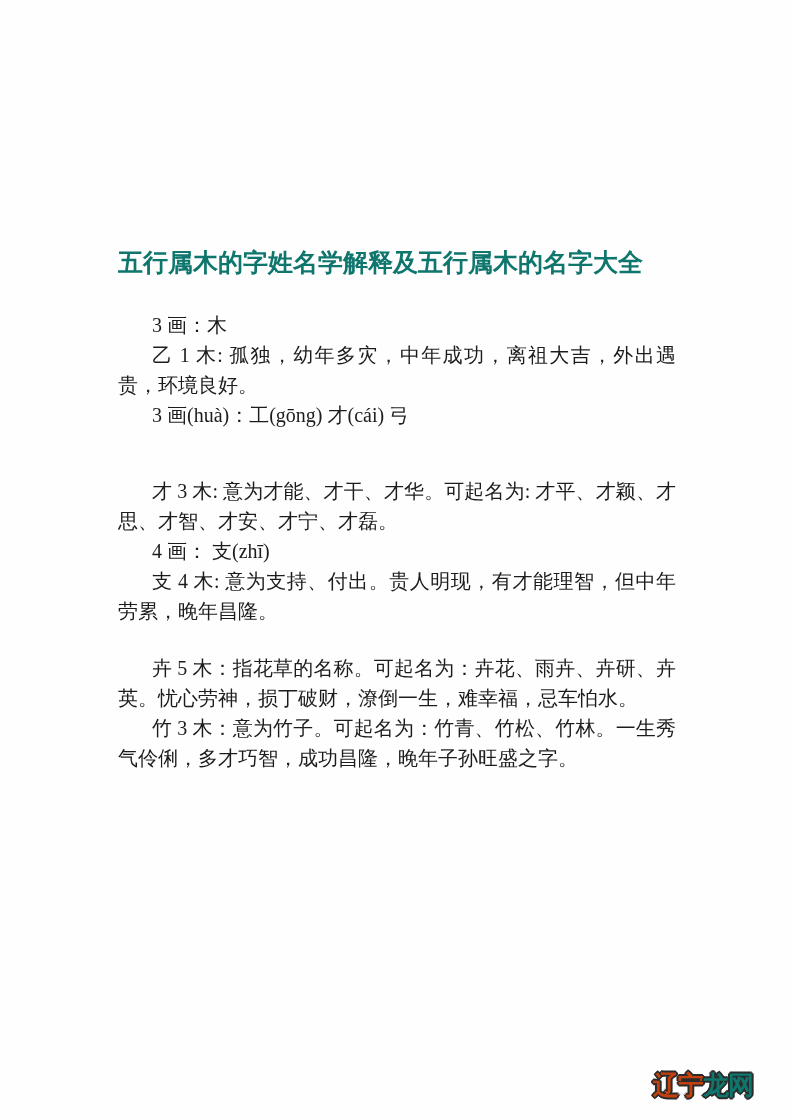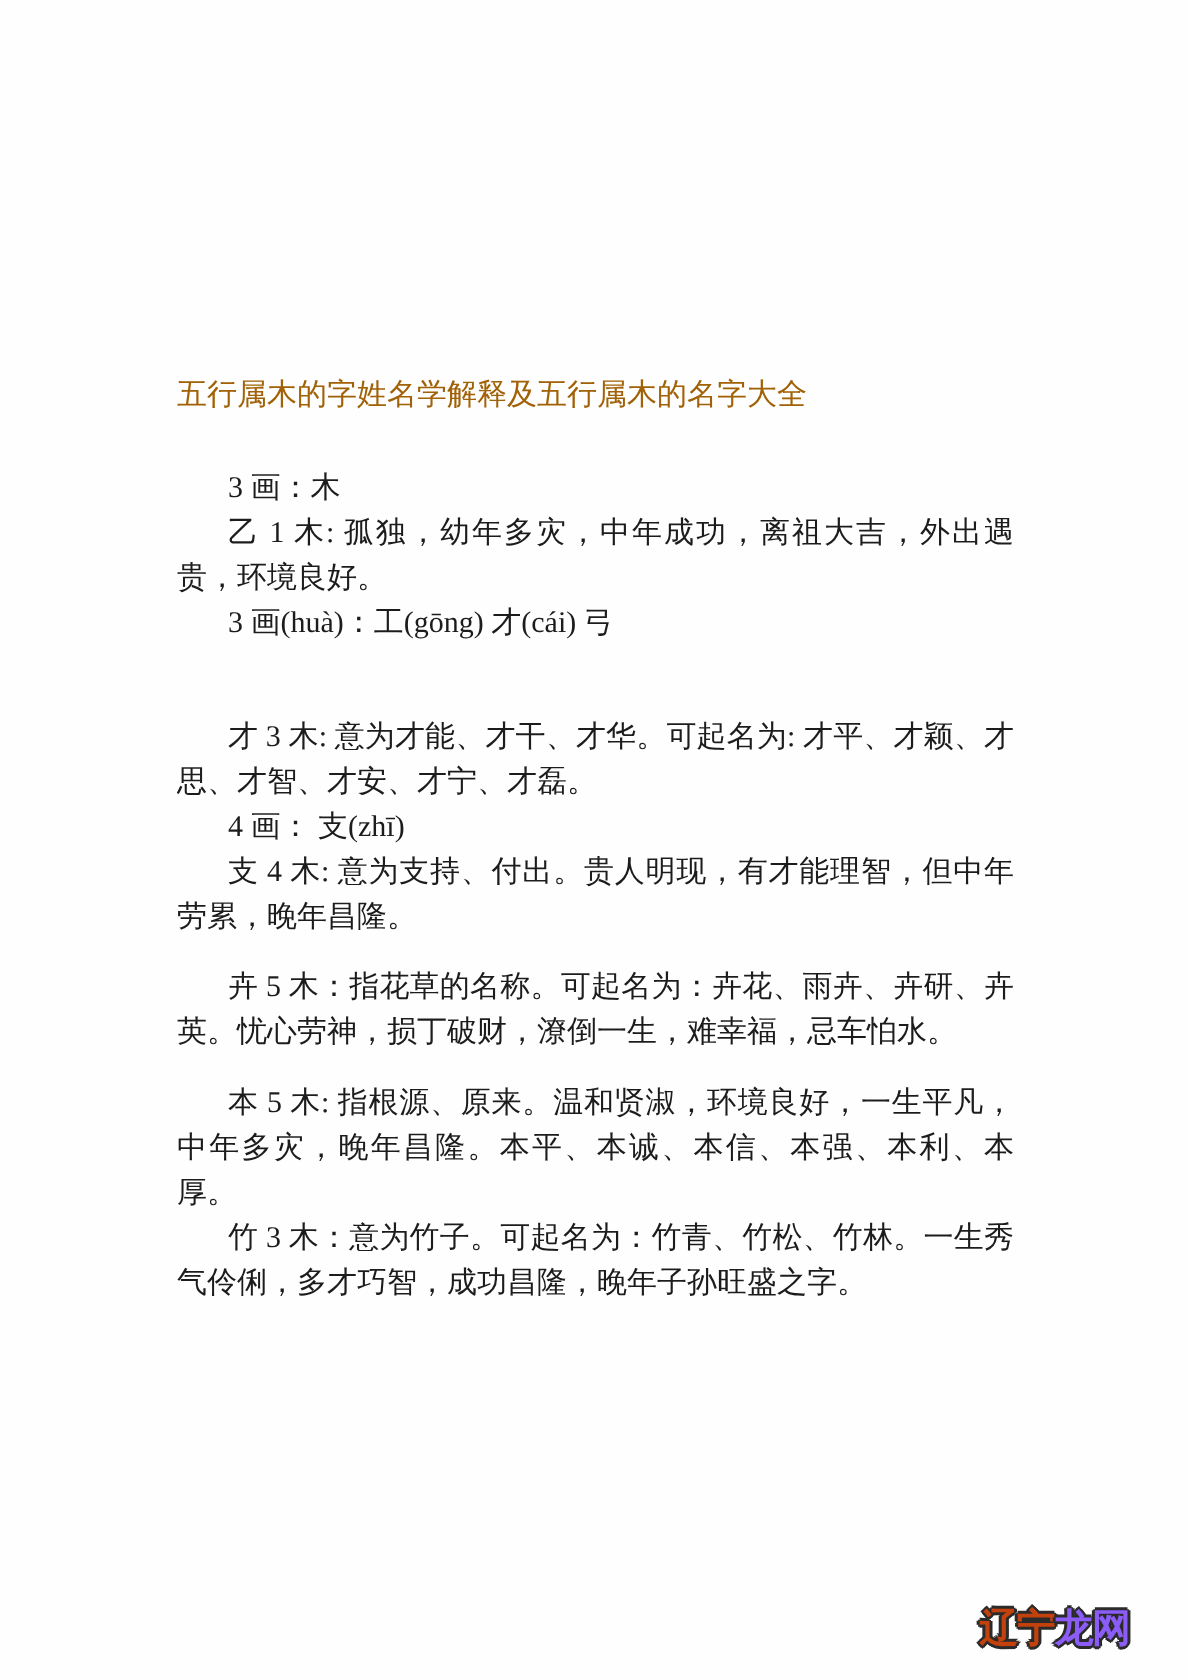--- a/index.html
+++ b/index.html
@@ -15,67 +15,66 @@
     font-family: "Liberation Serif", "DejaVu Serif", serif;
     color: #1c1c1c;
   }
   .doc {
     position: absolute;
     left: 118px;
     top: 248px;
     width: 558px;
   }
   .page-title {
-    font-size: 20px;
-    font-weight: 400;
+    font-size: 25px;
+    font-weight: 700;
     line-height: 30px;
     margin: 0 0 32px 0;
-    color: #a16207;
+    color: #0f766e;
     letter-spacing: 0px;
   }
   p.para {
     margin: 0;
     font-size: 20px;
     line-height: 30px;
     text-indent: 34px;
     text-align: justify;
     color: #1c1c1c;
   }
   p.gap-xl { margin-top: 46px; }
-  p.gap-md { margin-top: 17px; }
+  p.gap-md { margin-top: 27px; }
   .watermark {
     position: absolute;
     left: 653px;
     top: 1068px;
     font-family: "Liberation Sans", "DejaVu Sans", sans-serif;
     font-size: 26px;
     font-weight: 700;
     letter-spacing: -1px;
     white-space: nowrap;
     text-shadow:
       -2px 0 0 #2b2b2b, 2px 0 0 #2b2b2b,
       0 -2px 0 #2b2b2b, 0 2px 0 #2b2b2b,
       -1px -1px 0 #2b2b2b, 1px -1px 0 #2b2b2b,
       -1px 1px 0 #2b2b2b, 1px 1px 0 #2b2b2b;
   }
   .watermark .wm-region { color: #c2410c; }
-  .watermark .wm-site   { color: #8b5cf6; }
+  .watermark .wm-site   { color: #0f766e; }
 </style>
 </head>
 <body>
 
 <div class="doc">
   <h1 class="page-title">五行属木的字姓名学解释及五行属木的名字大全</h1>
 
   <p class="para">3 画：木</p>
   <p class="para">乙 1 木: 孤独，幼年多灾，中年成功，离祖大吉，外出遇贵，环境良好。</p>
   <p class="para">3 画(huà)：工(gōng) 才(cái) 弓</p>
   <p class="para gap-xl">才 3 木: 意为才能、才干、才华。可起名为: 才平、才颖、才思、才智、才安、才宁、才磊。</p>
   <p class="para">4 画： 支(zhī)</p>
   <p class="para">支 4 木: 意为支持、付出。贵人明现，有才能理智，但中年劳累，晚年昌隆。</p>
   <p class="para gap-md">卉 5 木：指花草的名称。可起名为：卉花、雨卉、卉研、卉英。忧心劳神，损丁破财，潦倒一生，难幸福，忌车怕水。</p>
-  <p class="para gap-md">本 5 木: 指根源、原来。温和贤淑，环境良好，一生平凡，中年多灾，晚年昌隆。本平、本诚、本信、本强、本利、本厚。</p>
   <p class="para">竹 3 木：意为竹子。可起名为：竹青、竹松、竹林。一生秀气伶俐，多才巧智，成功昌隆，晚年子孙旺盛之字。</p>
 </div>
 
 <div class="watermark">
   <span class="wm-region">辽宁</span><span class="wm-site">龙网</span>
 </div>
 
 </body></html>

